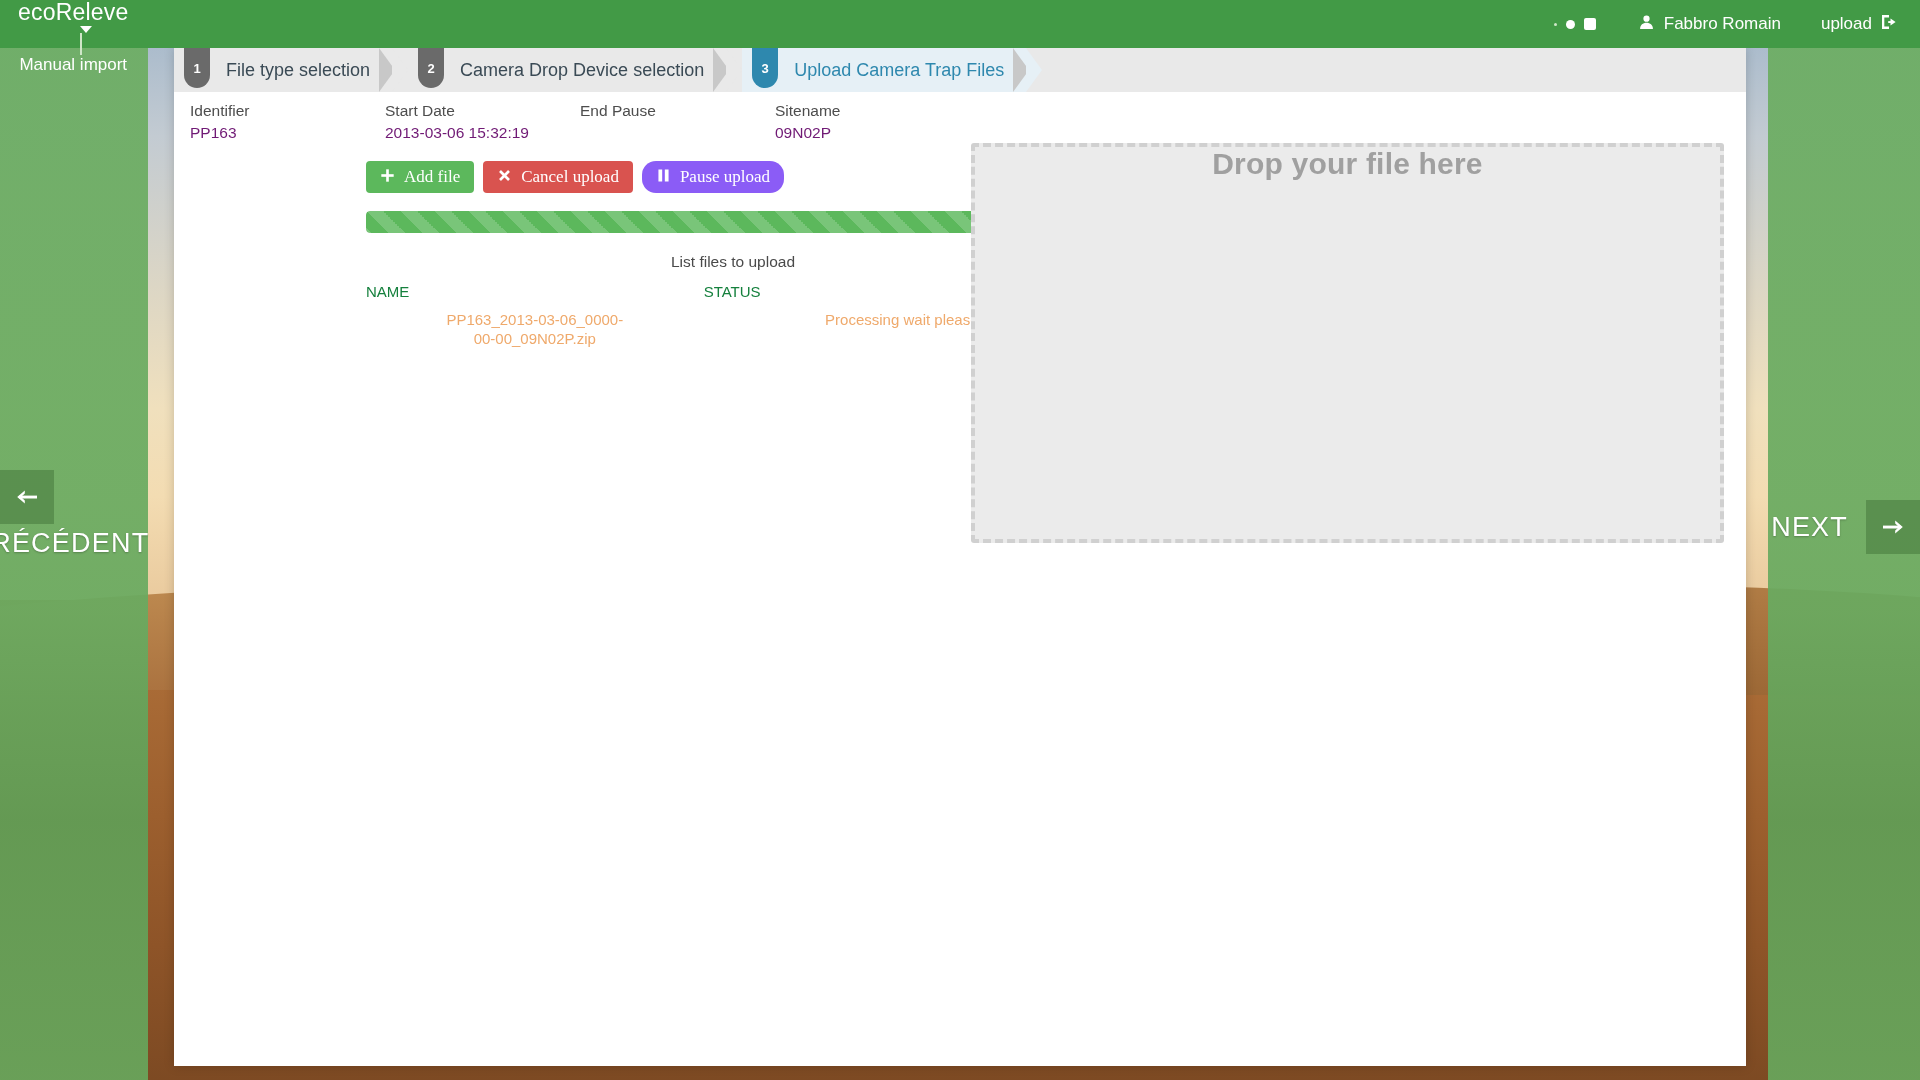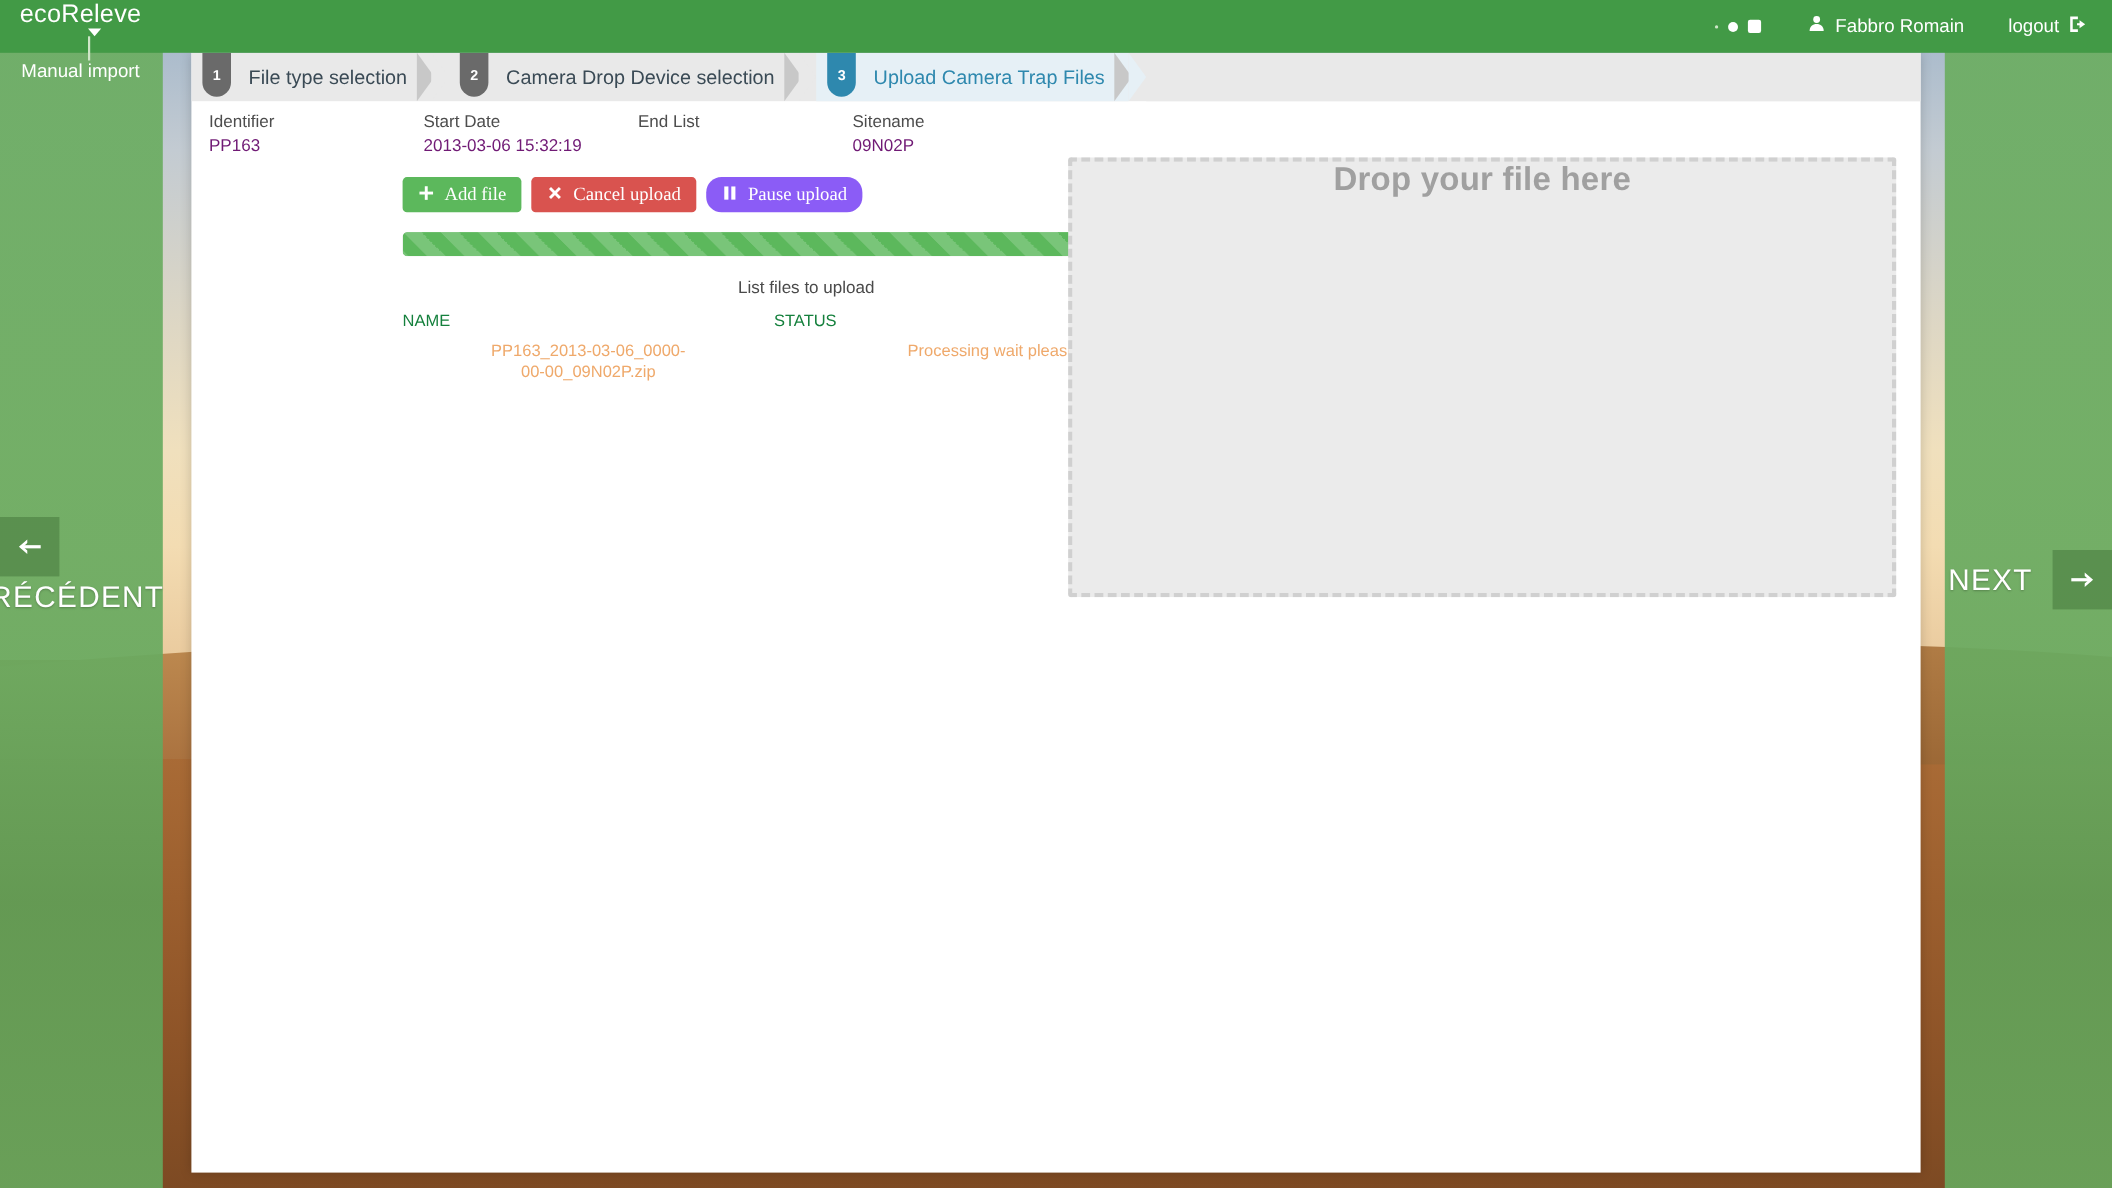--- a/index.html
+++ b/index.html
@@ -348,21 +348,21 @@
     <span class="user-block">
       <span>
         <svg viewBox="0 0 18 18" width="17" height="17" aria-hidden="true">
           <circle cx="9" cy="5" r="3.3" fill="#ffffff"></circle>
           <path d="M2.2 16 C2.2 11.6 5.3 9.3 9 9.3 C12.7 9.3 15.8 11.6 15.8 16 Z" fill="#ffffff"></path>
         </svg>
       </span>
       <span class="user-name">Fabbro Romain</span>
     </span>
     <span class="logout-block">
-      <span class="logout-label">logout</span>
+      <span class="logout-label">upload</span>
       <span>
         <svg viewBox="0 0 18 18" width="18" height="18" aria-hidden="true">
           <path d="M2 2 H9 V4.4 H4.3 V13.6 H9 V16 H2 Z" fill="#ffffff"></path>
           <path d="M10.5 5.4 L15.6 9 L10.5 12.6 Z" fill="#ffffff"></path>
           <rect x="8.2" y="8.1" width="5.2" height="1.9" fill="#ffffff"></rect>
         </svg>
       </span>
     </span>
   </div>
 </div>
@@ -404,21 +404,21 @@
   <div id="meta-row">
     <div class="meta-col mc-identifier">
       <span class="meta-label">Identifier</span>
       <span class="meta-value">PP163</span>
     </div>
     <div class="meta-col mc-start">
       <span class="meta-label">Start Date</span>
       <span class="meta-value">2013-03-06 15:32:19</span>
     </div>
     <div class="meta-col mc-end">
-      <span class="meta-label">End List</span>
+      <span class="meta-label">End Pause</span>
       <span class="meta-value"></span>
     </div>
     <div class="meta-col mc-site">
       <span class="meta-label">Sitename</span>
       <span class="meta-value">09N02P</span>
     </div>
   </div>
 
   <div id="action-buttons">
     <button class="btn btn-add">

